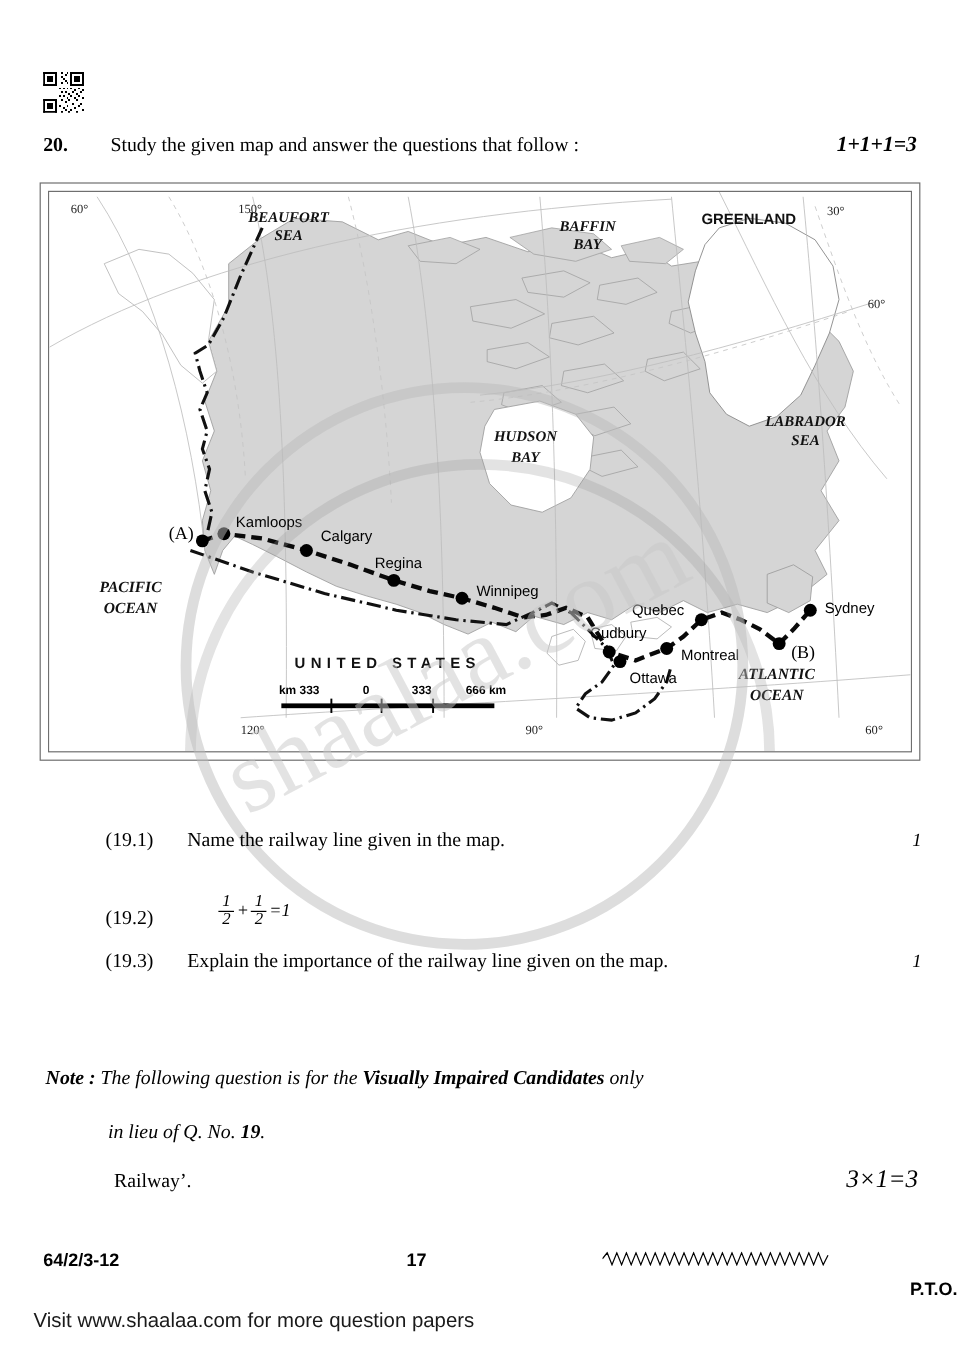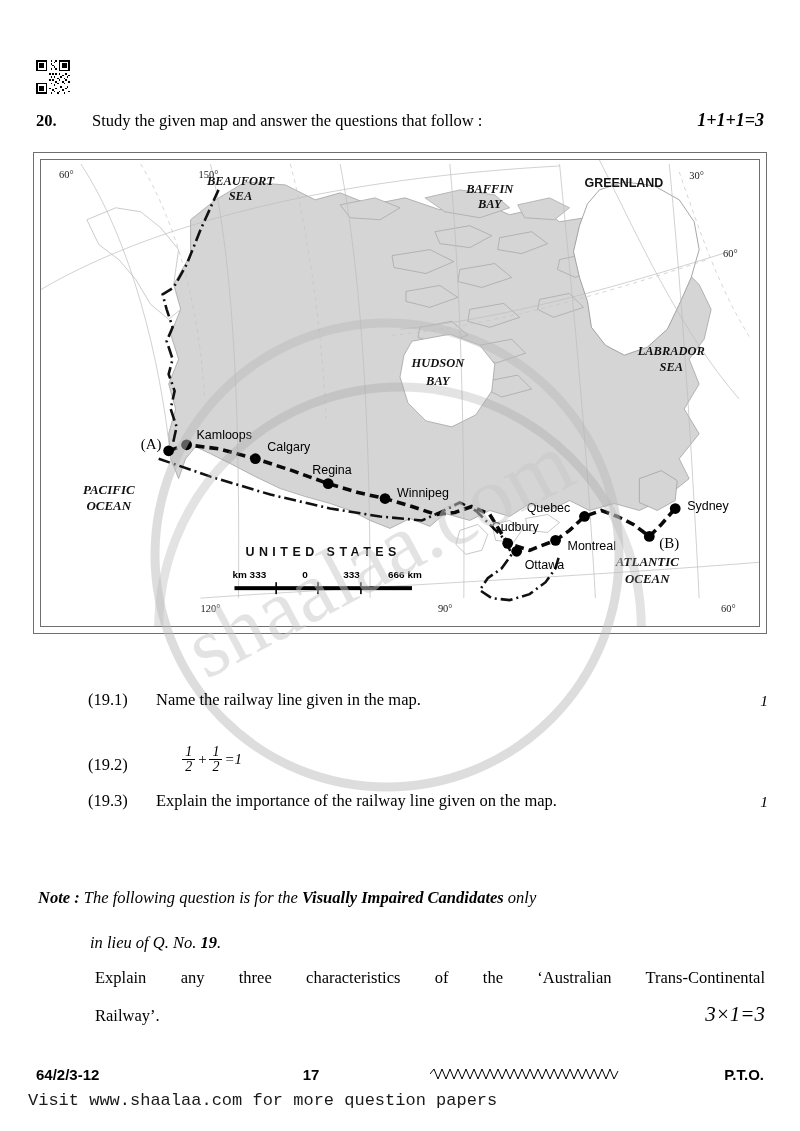--- a/index.html
+++ b/index.html
@@ -149,36 +149,37 @@
   }
   .alt-marks { font-style: italic; font-size: 21px; }
 
   
   .footer {
     position: absolute;
     left: 36px;
     top: 1042px;
     width: 728px;
     display: flex;
-    align-items: flex-end;
+    align-items: flex-start;
     font-family: "Liberation Sans", sans-serif;
     font-size: 15px;
     font-weight: bold;
+    gap: 36px;
   }
   .footer-code { width: 190px; flex: none; }
   .footer-page { width: 170px; flex: none; text-align: center; }
   .footer-squiggle { flex: 1 1 auto; text-align: left; padding-left: 34px; }
   .footer-pto { width: 70px; flex: none; text-align: right; margin-top: 24px; }
 
   
   .site-banner {
     position: absolute;
     left: 28px;
     top: 1091px;
-    font-family: Liberation Mono, monospace;
+    font-family: Liberation Sans, sans-serif;
     font-size: 17px;
     color: #1a1a1a;
     text-align: right;
   }
 
   
   .page-watermark {
     position: absolute;
     left: 132px;
     top: 300px;
@@ -542,21 +543,20 @@
   <div class="note-line1">
     <span class="note-label">Note :</span>
     <span>The following question is for the </span><span class="note-strong">Visually Impaired Candidates</span><span> only</span>
   </div>
   <div class="note-line2">
     <span>in lieu of Q. No. </span><span class="note-strong">19</span><span>.</span>
   </div>
 </div>
 
 <div class="alt-q">
-  <div class="alt-q-line1">Explain any three characteristics of the ‘Australian Trans-Continental</div>
   <div class="alt-q-line2">
     <span>Railway’.</span>
     <span class="alt-marks">3×1=3</span>
   </div>
 </div>
 
 <div class="footer">
   <span class="footer-code">64/2/3-12</span>
   <span class="footer-page">17</span>
   <span class="footer-squiggle">

